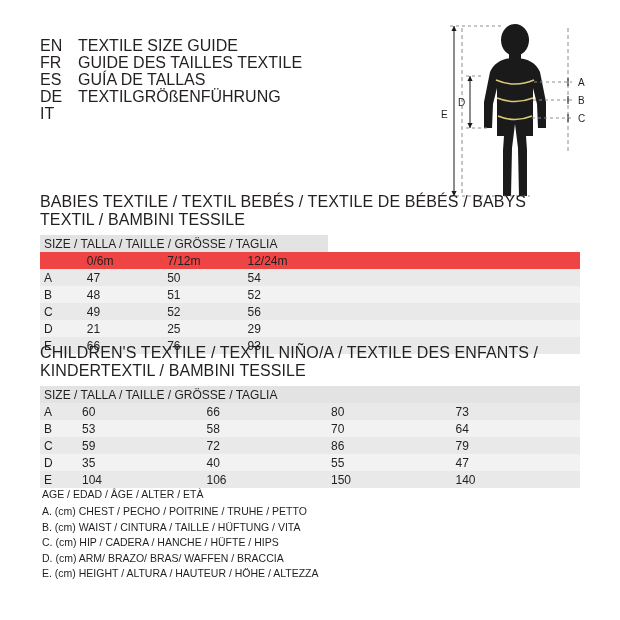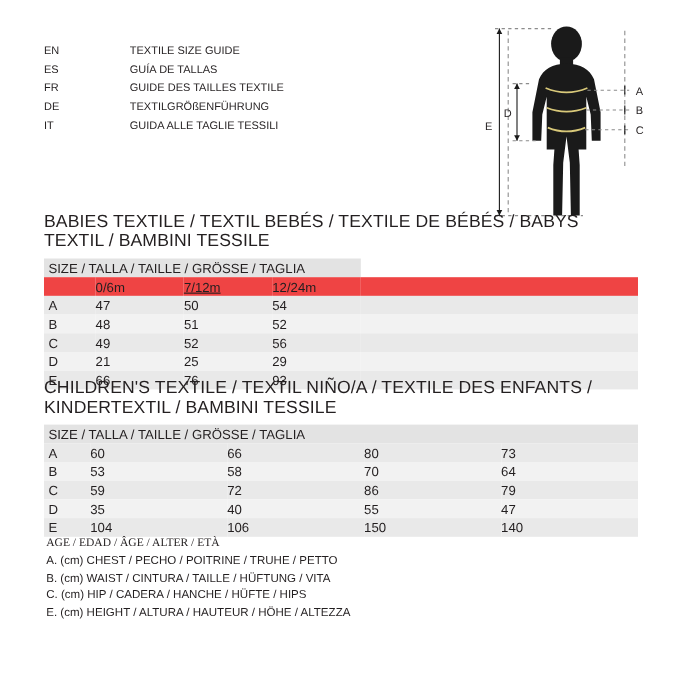--- a/index.html
+++ b/index.html
@@ -23,32 +23,31 @@
 
   
   .lang-block {
     position: absolute;
     left: 40px;
     top: 38px;
     width: 330px;
   }
   .lang-row {
     display: flex;
-    align-items: center;
+    align-items: flex-end;
     height: 17px;
-    font-size: 10px;
+    font-size: 16px;
   }
   .lang-code {
     width: 38px;
     flex: 0 0 38px;
     color: #231f20;
   }
   .lang-text {
     color: #231f20;
-    margin-left: 40px;
   }
 
   
   .figure-wrap {
     position: absolute;
     left: 440px;
     top: 18px;
     width: 160px;
     height: 190px;
   }
@@ -85,21 +84,21 @@
   }
   .sub-row td {
     background: #e3e3e3;
     height: 17px;
   }
   .row-odd td { background: #e9e9e9; }
   .row-even td { background: #f2f2f2; }
 
   .c-label { width: 38px; padding-left: 4px !important; }
   .c-v1 { width: 72px; }
-  .c-v2 { width: 72px; text-decoration: underline; }
+  .c-v2 { width: 72px; }
   .c-v3 { width: 72px; }
   .c-v4 { width: 72px; }
   .c-rest { }
 
   .babies-table .c-label { width: 38px; }
   .babies-table .c-v1 { width: 72px; }
   .babies-table .c-v2 { width: 72px; }
   .babies-table .c-v3 { width: 72px; }
   .babies-table .c-rest { width: 226px; }
 
@@ -117,52 +116,50 @@
   
   .legend {
     position: absolute;
     left: 42px;
     top: 488px;
     width: 400px;
   }
   .legend-title {
     font-size: 10.5px;
     margin-bottom: 5px;
-    font-family: Liberation Serif, serif;
   }
   .legend-item {
     font-size: 10.5px;
     height: 15.5px;
   }
 </style>
 </head>
 <body>
 
 <div class="page">
 
   <div class="lang-block">
     <div class="lang-row">
       <span class="lang-code">EN</span>
       <span class="lang-text">TEXTILE SIZE GUIDE</span>
     </div>
     <div class="lang-row">
+      <span class="lang-code">FR</span>
+      <span class="lang-text">GUIDE DES TAILLES TEXTILE</span>
+    </div>
+    <div class="lang-row">
       <span class="lang-code">ES</span>
       <span class="lang-text">GUÍA DE TALLAS</span>
     </div>
     <div class="lang-row">
-      <span class="lang-code">FR</span>
-      <span class="lang-text">GUIDE DES TAILLES TEXTILE</span>
-    </div>
-    <div class="lang-row">
       <span class="lang-code">DE</span>
       <span class="lang-text">TEXTILGRÖßENFÜHRUNG</span>
     </div>
     <div class="lang-row">
       <span class="lang-code">IT</span>
-      <span class="lang-text">GUIDA ALLE TAGLIE TESSILI</span>
     </div>
   </div>
 
   <div class="figure-wrap">
     <svg width="160" height="190" viewBox="0 0 160 190" xmlns="http://www.w3.org/2000/svg">
 
       <line x1="22" y1="10" x2="22" y2="178" stroke="#8c8c8c" stroke-width="1" stroke-dasharray="4,3"></line>
       <line x1="128" y1="10" x2="128" y2="135" stroke="#8c8c8c" stroke-width="1" stroke-dasharray="4,3"></line>
 
       <g fill="#1a1a1a">
@@ -338,16 +335,17 @@
       </tr>
     </tbody>
       </table>
   </div>
 
   <div class="legend">
     <div class="legend-title">AGE / EDAD / ÂGE / ALTER / ETÀ</div>
     <div class="legend-item">A. (cm) CHEST / PECHO / POITRINE / TRUHE / PETTO</div>
     <div class="legend-item">B. (cm) WAIST / CINTURA / TAILLE / HÜFTUNG / VITA</div>
     <div class="legend-item">C. (cm) HIP / CADERA / HANCHE / HÜFTE / HIPS</div>
+    <div class="legend-item">D. (cm) ARM/ BRAZO/ BRAS/ WAFFEN / BRACCIA</div>
     <div class="legend-item">E. (cm) HEIGHT / ALTURA / HAUTEUR / HÖHE / ALTEZZA</div>
   </div>
 
 </div>
 
 </body></html>

